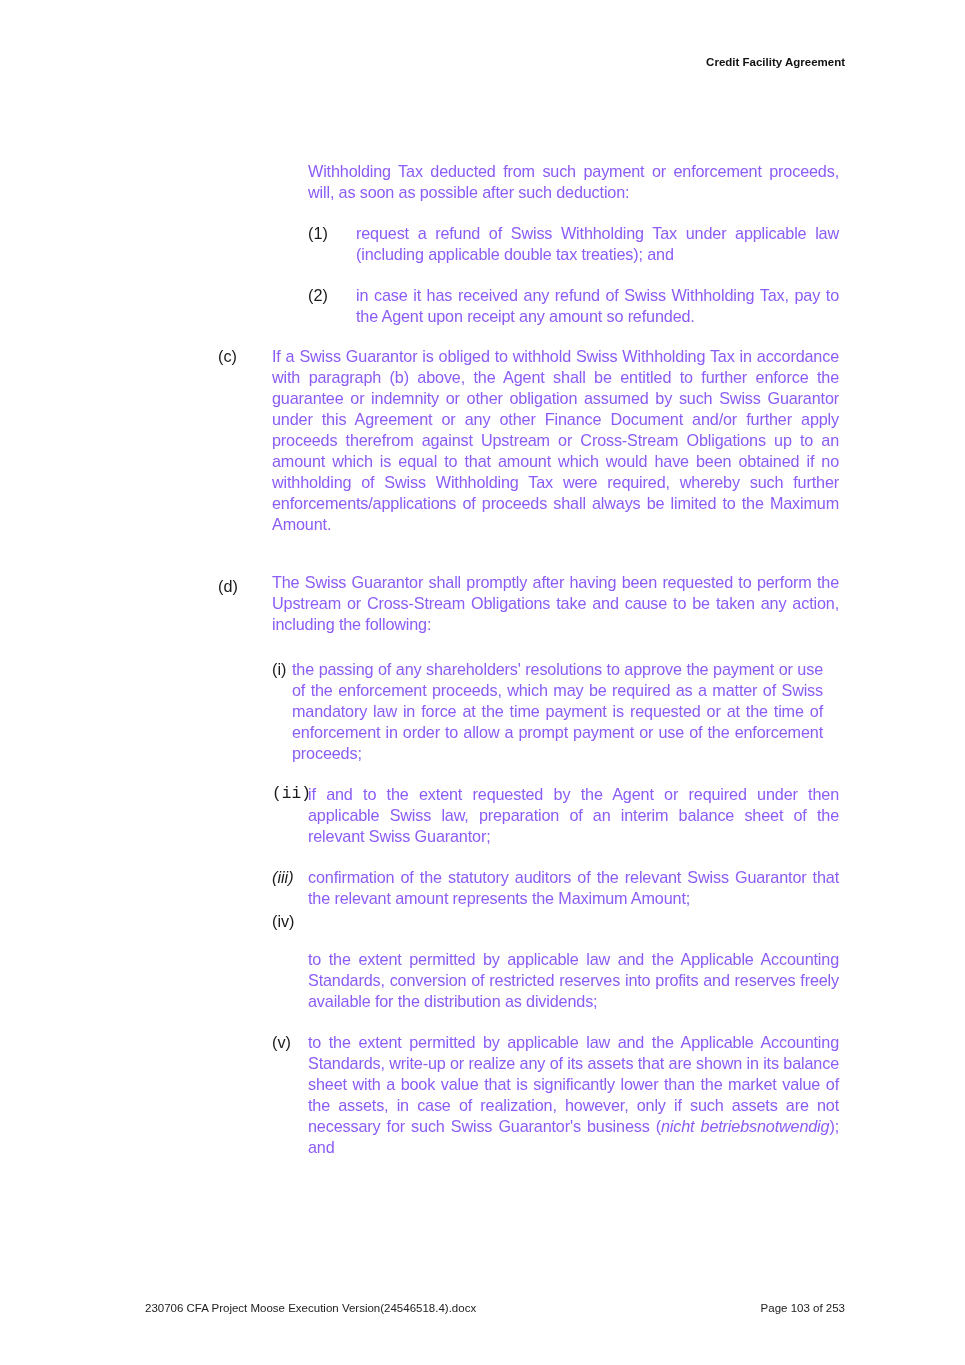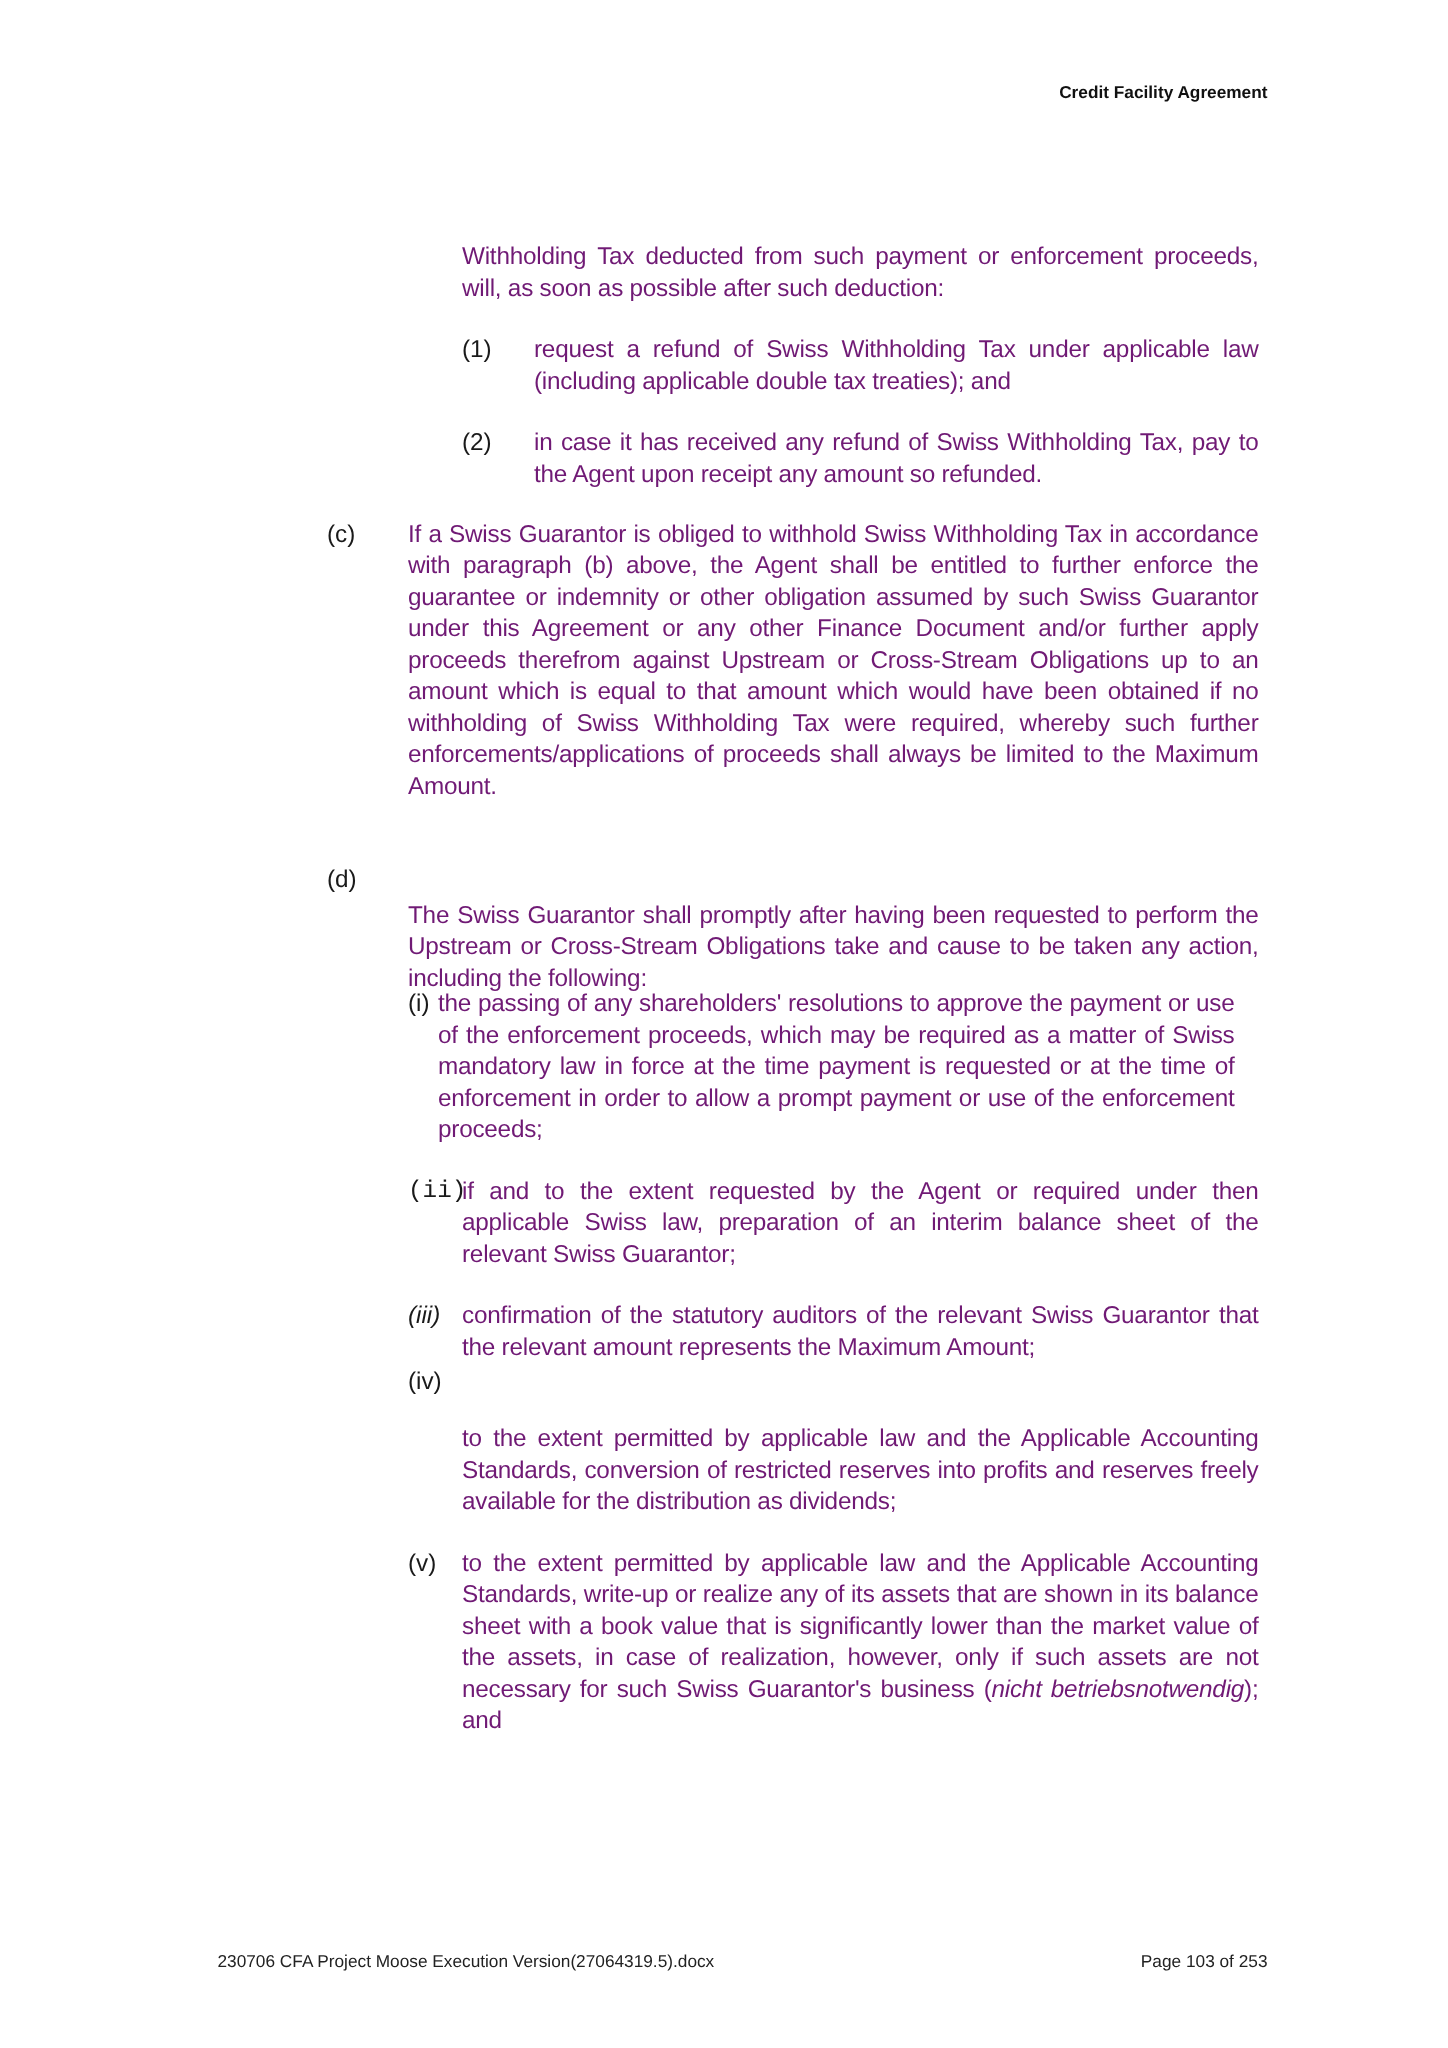--- a/index.html
+++ b/index.html
@@ -6,21 +6,21 @@
     body {
       width: 965px; height: 1365px; position: relative; overflow: hidden;
       font-family: "Liberation Sans", sans-serif; color: #1a1a1a;
     }
     .header-title {
       position: absolute; top: 56px; right: 120px;
       font-size: 11.5px; font-weight: bold; color: #111;
     }
     .para {
       position: absolute; font-size: 16.2px; line-height: 21px;
-      text-align: justify; text-align-last: left; color: #701a75;
+      text-align: justify; text-align-last: left; color: #8b5cf6;
       letter-spacing: -0.15px;
     }
     .label { position: absolute; font-size: 16.2px; line-height: 21px; color: #1a1a1a; }
     .footer {
       position: absolute; top: 1302px; font-size: 11.5px; color: #222;
     }
     .footer-left { left: 145px; }
     .footer-right { right: 120px; margin-left: 44px; }
     em { }
   </style>
@@ -34,31 +34,31 @@
 <div class="label" style="top:223px; left:308px;">(1)</div>
 <div class="para" style="top:223px; left:356px; width:483px;">request a refund of Swiss Withholding Tax under applicable law (including applicable double tax treaties); and</div>
 
 <div class="label" style="top:285px; left:308px;">(2)</div>
 <div class="para" style="top:285px; left:356px; width:483px;">in case it has received any refund of Swiss Withholding Tax, pay to the Agent upon receipt any amount so refunded.</div>
 
 <div class="label" style="top:346px; left:218px;">(c)</div>
 <div class="para" style="top:346px; left:272px; width:567px;">If a Swiss Guarantor is obliged to withhold Swiss Withholding Tax in accordance with paragraph (b) above, the Agent shall be entitled to further enforce the guarantee or indemnity or other obligation assumed by such Swiss Guarantor under this Agreement or any other Finance Document and/or further apply proceeds therefrom against Upstream or Cross-Stream Obligations up to an amount which is equal to that amount which would have been obtained if no withholding of Swiss Withholding Tax were required, whereby such further enforcements/applications of proceeds shall always be limited to the Maximum Amount.</div>
 
 <div class="label" style="top:576px; left:218px;">(d)</div>
-<div class="para" style="top:600px; left:272px; width:567px;">The Swiss Guarantor shall promptly after having been requested to perform the Upstream or Cross-Stream Obligations take and cause to be taken any action, including the following:</div>
+<div class="para" style="top:572px; left:272px; width:567px;">The Swiss Guarantor shall promptly after having been requested to perform the Upstream or Cross-Stream Obligations take and cause to be taken any action, including the following:</div>
 
 <div class="label" style="top:659px; left:272px;">(i)</div>
 <div class="para" style="top:659px; left:292px; width:531px;">the passing of any shareholders' resolutions to approve the payment or use of the enforcement proceeds, which may be required as a matter of Swiss mandatory law in force at the time payment is requested or at the time of enforcement in order to allow a prompt payment or use of the enforcement proceeds;</div>
 
 <div class="label" style="top:784px; left:272px;font-family:Liberation Mono, monospace;">(ii)</div>
 <div class="para" style="top:784px; left:308px; width:531px;">if and to the extent requested by the Agent or required under then applicable Swiss law, preparation of an interim balance sheet of the relevant Swiss Guarantor;</div>
 
 <div class="label" style="top:867px; left:272px;font-style:italic;">(iii)</div>
 <div class="para" style="top:867px; left:308px; width:531px;">confirmation of the statutory auditors of the relevant Swiss Guarantor that the relevant amount represents the Maximum Amount;</div>
 
 <div class="label" style="top:911px; left:272px;">(iv)</div>
 <div class="para" style="top:949px; left:308px; width:531px;">to the extent permitted by applicable law and the Applicable Accounting Standards, conversion of restricted reserves into profits and reserves freely available for the distribution as dividends;</div>
 
 <div class="label" style="top:1032px; left:272px;">(v)</div>
 <div class="para" style="top:1032px; left:308px; width:531px;"><span>to the extent permitted by applicable law and the Applicable Accounting Standards, write-up or realize any of its assets that are shown in its balance sheet with a book value that is significantly lower than the market value of the assets, in case of realization, however, only if such assets are not necessary for such Swiss Guarantor's business (</span><em>nicht betriebsnotwendig</em><span>); and</span></div>
 
-<div class="footer footer-left">230706 CFA Project Moose Execution Version(27064319.5).docx</div>
+<div class="footer footer-left">230706 CFA Project Moose Execution Version(24546518.4).docx</div>
 <div class="footer footer-right">Page 103 of 253</div>
 
 </body></html>

